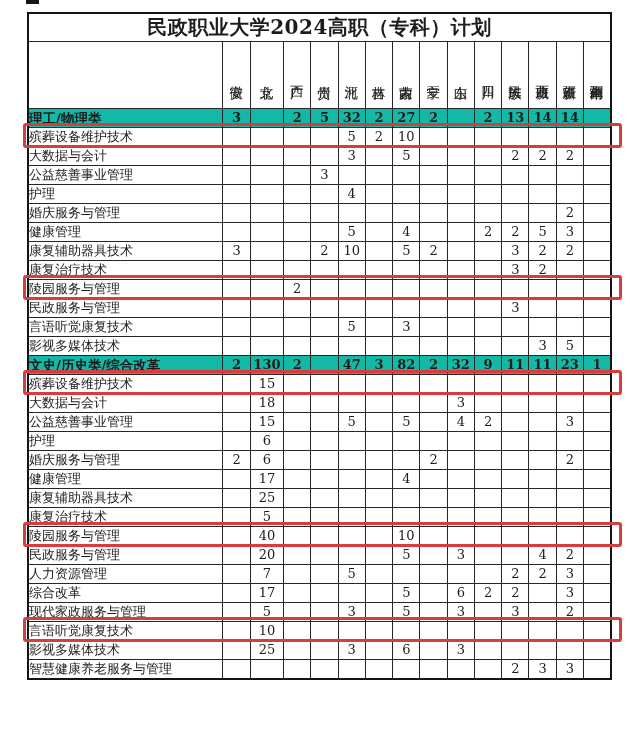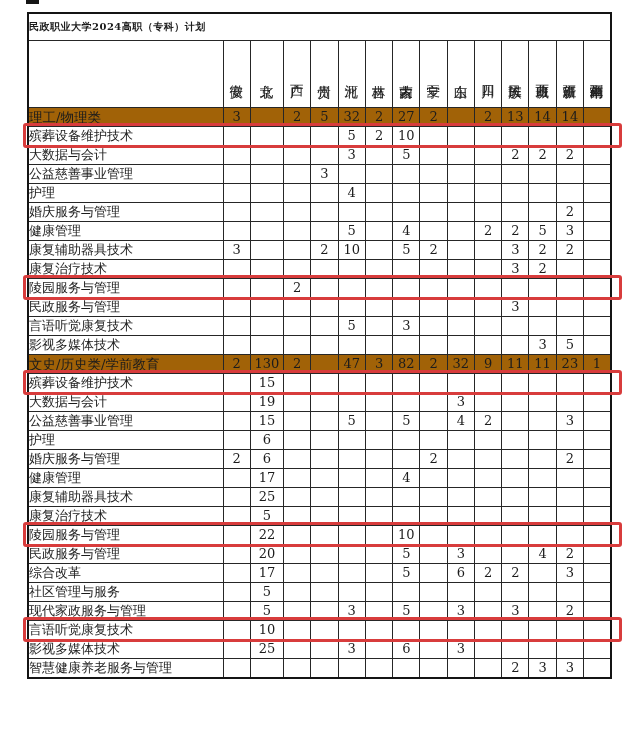--- a/index.html
+++ b/index.html
@@ -25,22 +25,23 @@
   }
   table.plan td, table.plan th {
     border: 1px solid #262626;
     padding: 0;
     overflow: hidden;
     white-space: nowrap;
   }
   table.plan { border: 2px solid #141414; }
   td.title-cell {
     height: 26px;
+    text-align: center;
     font-weight: bold;
-    font-size: 10px;
+    font-size: 20px;
     letter-spacing: 0.5px;
   }
   th.province-h {
     height: 66px;
     vertical-align: middle;
     font-weight: normal;
     font-size: 13.5px;
   }
   th.province-h .vtxt {
     writing-mode: vertical-rl;
@@ -51,22 +52,22 @@
   }
   th.corner-h { background: #fff; }
   tr.body-row td { height: 18px; font-size: 13px; line-height: 18px; }
   td.major {
     text-align: left;
     padding-left: 4px;
     font-size: 13.5px;
   }
   td.num { text-align: center; }
   tr.section-row td {
-    background: #a16207;
-    font-weight: normal;
+    background: #14b8a6;
+    font-weight: bold;
   }
   tr.section-row td.major { font-size: 13.5px; }
   .hl-box {
     position: absolute;
     border: 3px solid #d83c3c;
     border-radius: 3px;
     pointer-events: none;
     box-sizing: border-box;
   }
 </style>
@@ -360,21 +361,21 @@
           <td class="num"></td>
           <td class="num"></td>
           <td class="num"></td>
           <td class="num"></td>
           <td class="num"></td>
           <td class="num">3</td>
           <td class="num">5</td>
           <td class="num"></td>
         </tr>
         <tr class="body-row section-row">
-          <td class="major">文史/历史类/学前教育</td>
+          <td class="major">文史/历史类/综合改革</td>
           <td class="num">2</td>
           <td class="num">130</td>
           <td class="num">2</td>
           <td class="num"></td>
           <td class="num">47</td>
           <td class="num">3</td>
           <td class="num">82</td>
           <td class="num">2</td>
           <td class="num">32</td>
           <td class="num">9</td>
@@ -396,21 +397,21 @@
           <td class="num"></td>
           <td class="num"></td>
           <td class="num"></td>
           <td class="num"></td>
           <td class="num"></td>
           <td class="num"></td>
         </tr>
         <tr class="body-row">
           <td class="major">大数据与会计</td>
           <td class="num"></td>
-          <td class="num">19</td>
+          <td class="num">18</td>
           <td class="num"></td>
           <td class="num"></td>
           <td class="num"></td>
           <td class="num"></td>
           <td class="num"></td>
           <td class="num"></td>
           <td class="num">3</td>
           <td class="num"></td>
           <td class="num"></td>
           <td class="num"></td>
@@ -515,21 +516,21 @@
           <td class="num"></td>
           <td class="num"></td>
           <td class="num"></td>
           <td class="num"></td>
           <td class="num"></td>
           <td class="num"></td>
         </tr>
         <tr class="body-row">
           <td class="major">陵园服务与管理</td>
           <td class="num"></td>
-          <td class="num">22</td>
+          <td class="num">40</td>
           <td class="num"></td>
           <td class="num"></td>
           <td class="num"></td>
           <td class="num"></td>
           <td class="num">10</td>
           <td class="num"></td>
           <td class="num"></td>
           <td class="num"></td>
           <td class="num"></td>
           <td class="num"></td>
@@ -547,51 +548,51 @@
           <td class="num">5</td>
           <td class="num"></td>
           <td class="num">3</td>
           <td class="num"></td>
           <td class="num"></td>
           <td class="num">4</td>
           <td class="num">2</td>
           <td class="num"></td>
         </tr>
         <tr class="body-row">
+          <td class="major">人力资源管理</td>
+          <td class="num"></td>
+          <td class="num">7</td>
+          <td class="num"></td>
+          <td class="num"></td>
+          <td class="num">5</td>
+          <td class="num"></td>
+          <td class="num"></td>
+          <td class="num"></td>
+          <td class="num"></td>
+          <td class="num"></td>
+          <td class="num">2</td>
+          <td class="num">2</td>
+          <td class="num">3</td>
+          <td class="num"></td>
+        </tr>
+        <tr class="body-row">
           <td class="major">综合改革</td>
           <td class="num"></td>
           <td class="num">17</td>
           <td class="num"></td>
           <td class="num"></td>
           <td class="num"></td>
           <td class="num"></td>
           <td class="num">5</td>
           <td class="num"></td>
           <td class="num">6</td>
           <td class="num">2</td>
           <td class="num">2</td>
           <td class="num"></td>
           <td class="num">3</td>
-          <td class="num"></td>
-        </tr>
-        <tr class="body-row">
-          <td class="major">社区管理与服务</td>
-          <td class="num"></td>
-          <td class="num">5</td>
-          <td class="num"></td>
-          <td class="num"></td>
-          <td class="num"></td>
-          <td class="num"></td>
-          <td class="num"></td>
-          <td class="num"></td>
-          <td class="num"></td>
-          <td class="num"></td>
-          <td class="num"></td>
-          <td class="num"></td>
-          <td class="num"></td>
           <td class="num"></td>
         </tr>
         <tr class="body-row">
           <td class="major">现代家政服务与管理</td>
           <td class="num"></td>
           <td class="num">5</td>
           <td class="num"></td>
           <td class="num"></td>
           <td class="num">3</td>
           <td class="num"></td>

